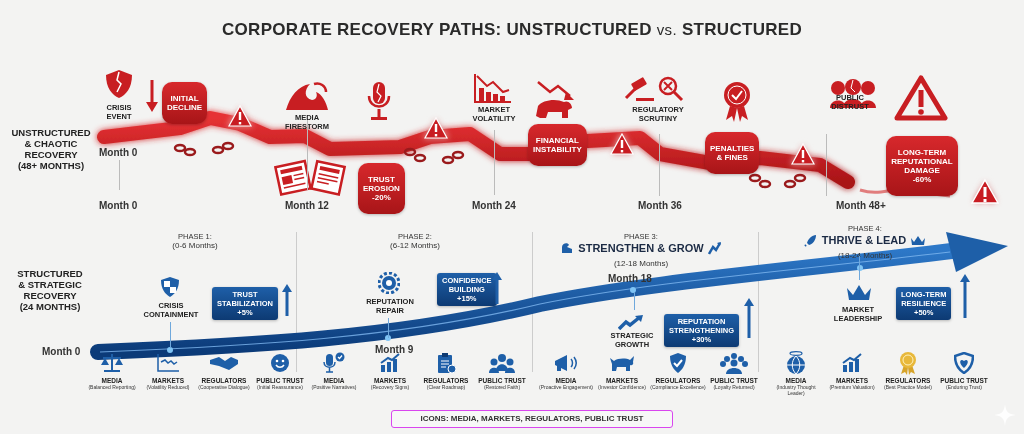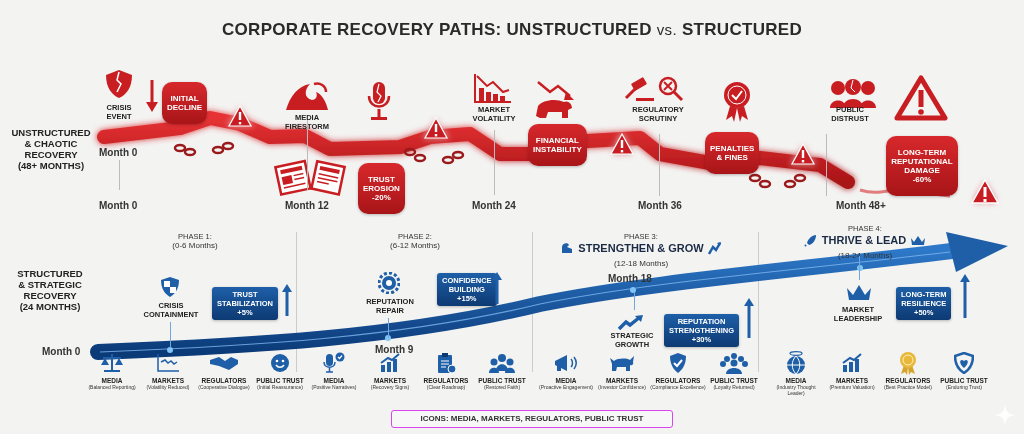--- a/index.html
+++ b/index.html
@@ -211,21 +211,21 @@
   <div>&amp; FINES</div>
 </div>
 
 <svg class="abs" style="left:828px;top:78px" width="50" height="30">
   <circle cx="10" cy="10" r="7" fill="#c81e22"></circle>
     <circle cx="25" cy="9" r="8" fill="#c81e22"></circle>
     <circle cx="40" cy="10" r="7" fill="#c81e22"></circle>
   <path d="M2,30 C2,20 18,20 18,30 Z M15,30 C15,18 35,18 35,30 Z M32,30 C32,20 48,20 48,30 Z" fill="#c81e22"></path>
   <path d="M25,2 L23,10 L27,14" stroke="#fff" stroke-width="1" fill="none"></path>
 </svg>
-<div class="abs ev-label" style="left:822px;top:106px;width:56px;">
+<div class="abs ev-label" style="left:822px;top:94px;width:56px;">
   <div>PUBLIC</div>
   <div>DISTRUST</div>
 </div>
 <div class="abs red-box" style="left:886px;top:136px;width:72px;">
   <div>LONG-TERM</div>
   <div>REPUTATIONAL</div>
   <div>DAMAGE</div>
   <div>-60%</div>
 </div>
 

